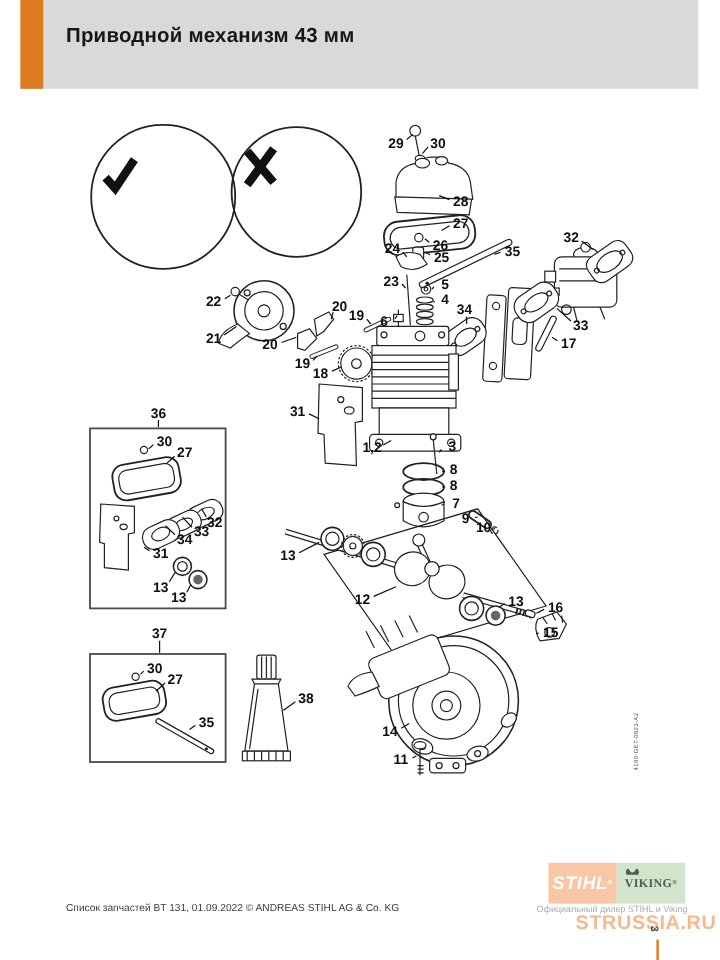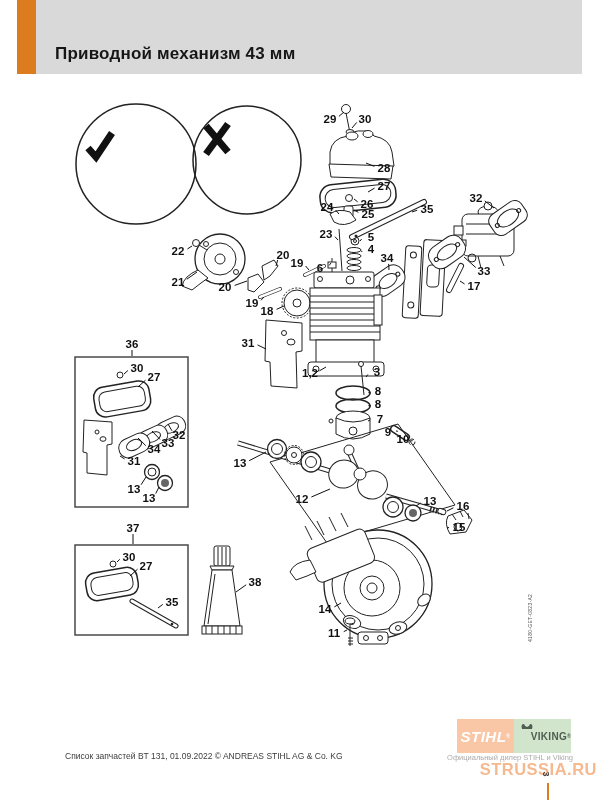--- a/index.html
+++ b/index.html
@@ -3,41 +3,41 @@
 <meta charset="utf-8">
 <style>
   html,body{margin:0;padding:0;}
   body{width:600px;height:800px;position:relative;background:#fff;overflow:hidden;
        font-family:"Liberation Sans",sans-serif;}
   :root{--accent:#DD7C1F;--header_bg:#D9D9D9;--line:#222222;}
   .header-band{position:absolute;left:17px;top:0;width:565px;height:74px;
        background:var(--header_bg);}
   .accent-bar{position:absolute;left:17px;top:0;width:19px;height:74px;background:var(--accent);}
   .page-title{position:absolute;left:55px;top:20px;font-size:17px;font-weight:bold;
-       color:#161616;letter-spacing:.2px;margin-top:24px;}
+       color:#161616;letter-spacing:.2px;}
   svg.diagram{position:absolute;left:0;top:0;}
   .ln{fill:none;stroke:var(--line);stroke-width:1;}
   .ln15{fill:none;stroke:var(--line);stroke-width:1.5;}
   .fw{fill:#ffffff;stroke:var(--line);stroke-width:1;}
   .fw13{fill:#ffffff;stroke:var(--line);stroke-width:1.3;}
   .thick{fill:none;stroke:#111;stroke-width:7;}
   .box{fill:none;stroke:#4a4a4a;stroke-width:1.5;}
   .callout{font-family:"Liberation Sans",sans-serif;font-size:11.5px;font-weight:bold;
        fill:#101010;text-anchor:middle;}
   .leader{stroke:#101010;stroke-width:1;}
   .tiny{font-size:6px;font-weight:bold;font-style:italic;fill:#333;}
   .code{font-size:5px;fill:#555;letter-spacing:.3px;}
-  .footer-left{position:absolute;left:55px;top:751px;font-size:8.5px;color:#3C3C3C;margin-left:10px;}
+  .footer-left{position:absolute;left:55px;top:751px;font-size:8.5px;color:#3C3C3C;}
   .logo-block{position:absolute;left:457px;top:719px;width:114px;height:34px;display:flex;}
   .logo-stihl{width:57px;height:34px;background:var(--stihl_bg,#F9C7A6);display:flex;
        align-items:center;justify-content:center;color:#fff;font-weight:bold;
        font-style:italic;font-size:15px;letter-spacing:.5px;}
   .logo-viking{width:57px;height:34px;background:var(--viking_bg,#D0E5CC);display:flex;
-       align-items:center;justify-content:flex-end;color:var(--viking_text,#4F5D51);
-       font-weight:bold;font-size:10px;letter-spacing:.3px;position:relative;}
+       align-items:center;justify-content:center;color:var(--viking_text,#4F5D51);
+       font-weight:bold;font-size:10px;letter-spacing:.3px;position:relative;font-family:Liberation Serif, serif;}
   .helmet{position:absolute;left:6px;top:4px;}
   .reg{font-size:5px;vertical-align:super;}
   .dealer-line{position:absolute;left:373px;top:753px;width:200px;text-align:right;
        font-size:7.5px;color:#ABABAB;}
   .watermark{position:absolute;left:452px;top:760px;width:145px;text-align:right;
        font-size:16.5px;font-weight:bold;letter-spacing:.5px;
        color:var(--watermark,#F2A26B);opacity:.75;}
   .page-num{position:absolute;left:543px;top:769px;font-size:9px;font-weight:bold;
        color:#444;transform:rotate(90deg);}
   .page-tick{position:absolute;left:547px;top:783px;width:2px;height:17px;background:var(--accent);}

